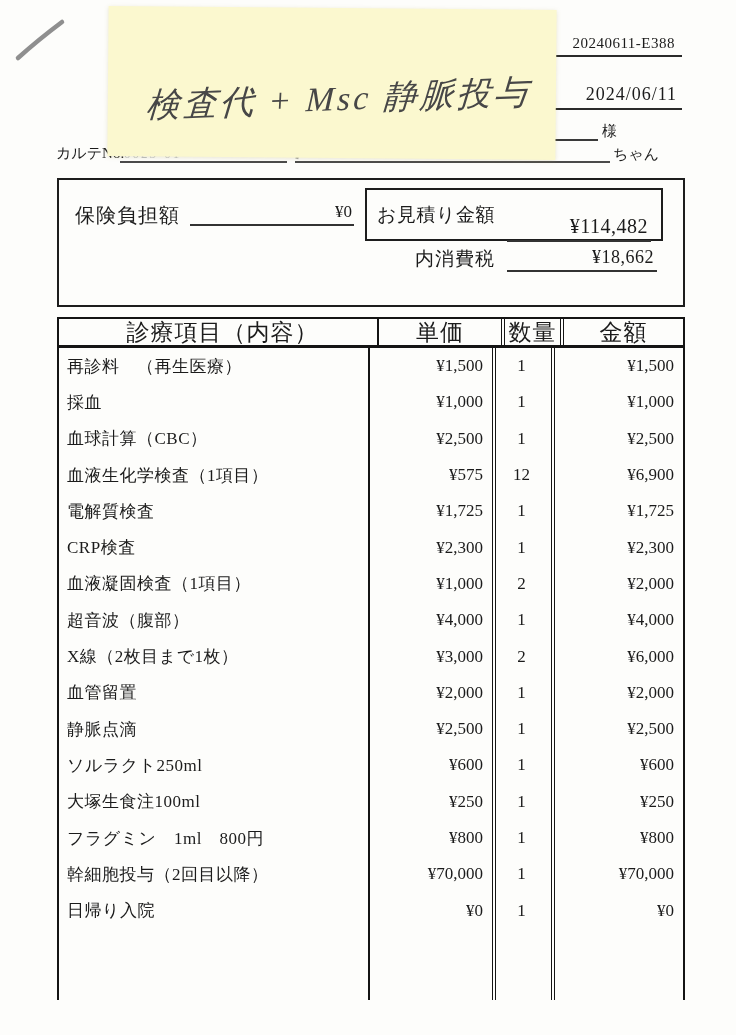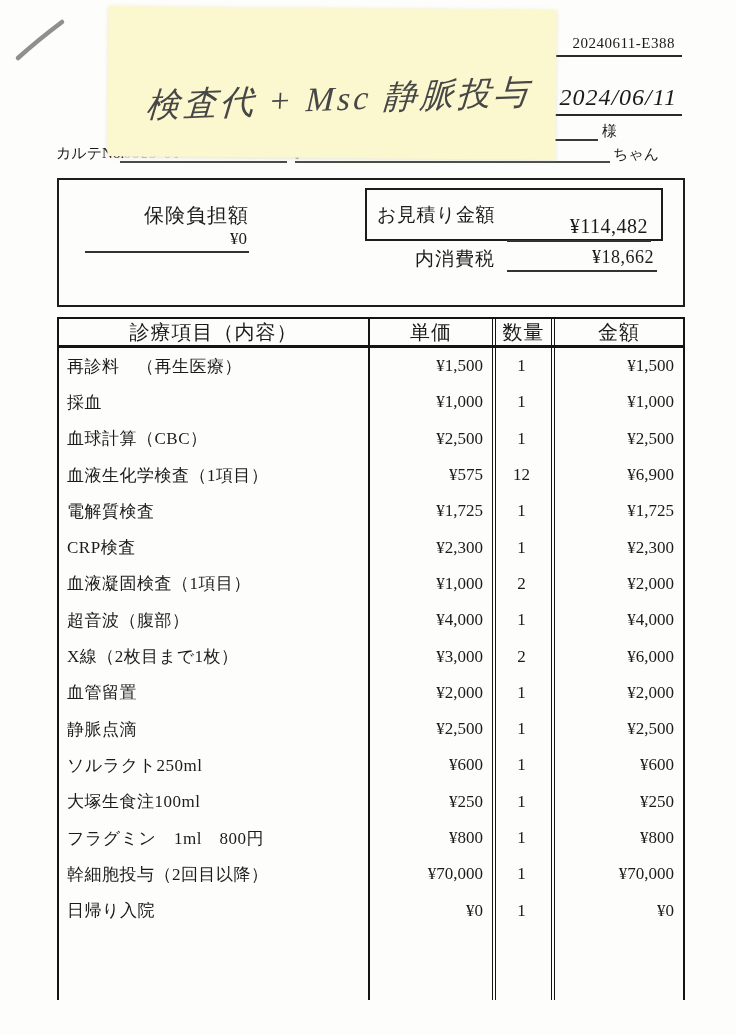--- a/index.html
+++ b/index.html
@@ -33,23 +33,22 @@
   
   .doc-number {
     position:absolute; left:543px; top:35px; width:139px;
     text-align:right; padding:0 7px 3px 0;
     font-size:15px; letter-spacing:.5px;
     border-bottom:2px solid #2a2a2a;
   }
   .doc-date {
     position:absolute; left:541px; top:84px; width:141px;
     text-align:right; padding:0 5px 3px 0;
-    font-size:24px; letter-spacing:1px;
+    font-size:18px; letter-spacing:1px;
     border-bottom:2px solid #2a2a2a;
-    font-style:italic;
   }
   .sama-row {
     position:absolute; left:553px; top:122px;
     display:flex; align-items:flex-end;
     font-size:15px;
   }
   .sama-row .uline-short { width:45px; border-bottom:2px solid #3a3a3a; height:16px; margin-right:4px; }
   
   .karte-label { position:absolute; left:56px; top:144px; font-size:15px; }
   .karte-uline1 { position:absolute; left:120px; top:161px; width:167px; border-bottom:2px solid #4a4a4a; }
@@ -64,21 +63,21 @@
   .illegible-marks i:nth-child(2){ left:10px; top:1px; width:9px; height:5px; opacity:.4; }
   .illegible-marks i:nth-child(3){ left:28px; top:4px; width:12px; height:2px; }
   .illegible-marks i:nth-child(4){ left:48px; top:4px; width:10px; height:2px; }
   .karte-uline2 { position:absolute; left:295px; top:161px; width:315px; border-bottom:2px solid #4a4a4a; }
   .chan-label { position:absolute; left:613px; top:145px; font-size:15px; }
   
   .summary-box {
     position:absolute; left:57px; top:178px; width:628px; height:129px;
     border:2px solid #1d1d1d;
   }
-  .ins-row { position:absolute; left:16px; top:22px; display:flex; align-items:flex-end;flex-direction:column; }
+  .ins-row { position:absolute; left:16px; top:22px; display:flex; align-items:flex-start; }
   .ins-label { font-size:20px; letter-spacing:1px; }
   .ins-uline {
     margin-left:10px; width:164px; border-bottom:2px solid #333;
     text-align:right; font-size:17px; padding:0 2px 2px 0;
   }
   .estimate-box {
     position:absolute; left:306px; top:8px; width:298px; height:53px;
     border:2px solid #1d1d1d;
     display:flex; align-items:center; padding:0 10px;
   }
@@ -91,21 +90,22 @@
   .tax-label { font-size:19px; letter-spacing:1px; }
   .tax-uline {
     margin-left:12px; width:150px; border-bottom:2px solid #333;
     text-align:right; font-size:18px; padding:0 3px 2px 0; letter-spacing:.5px;
   }
   
   .tbl-header {
     position:absolute; left:57px; top:317px; width:628px; height:31px;
     border:2px solid #141414; border-bottom:3px solid #141414;
     display:flex; align-items:center;
-    font-size:20px;
+    font-size:23px;
+    padding-left:9px;
   }
   .th { text-align:center; height:100%; display:flex; align-items:center; justify-content:center; letter-spacing:1px; }
   .th-item   { width:309px; }
   .th-unit   { width:124px; border-left:2px solid #141414; }
   .th-qty    { width:59px;  border-left:4px double #141414; }
   .th-amount { flex:1;      border-left:4px double #141414; }
   .tbl-body {
     position:absolute; left:57px; top:348px; width:628px; height:652px;
     border-left:2px solid #141414; border-right:2px solid #141414;
   }

